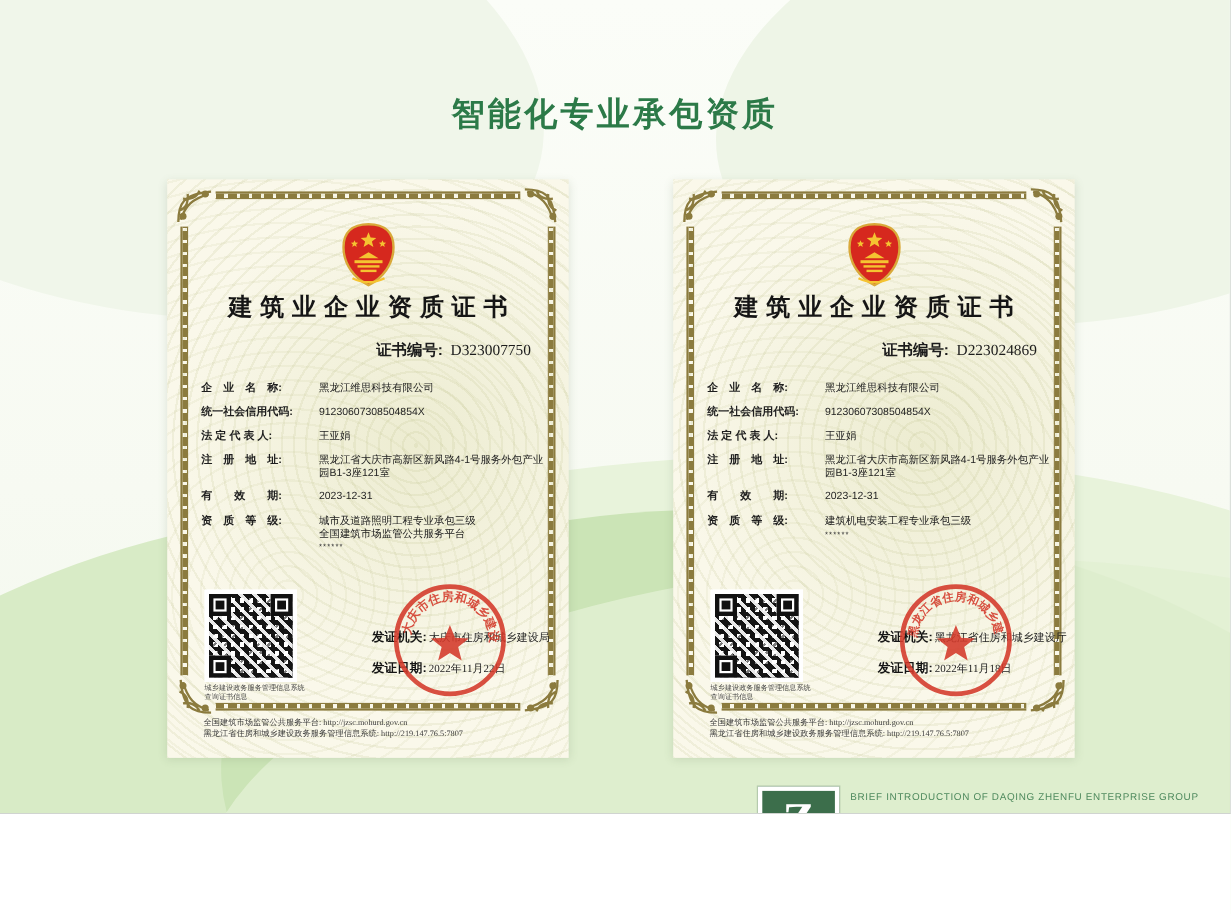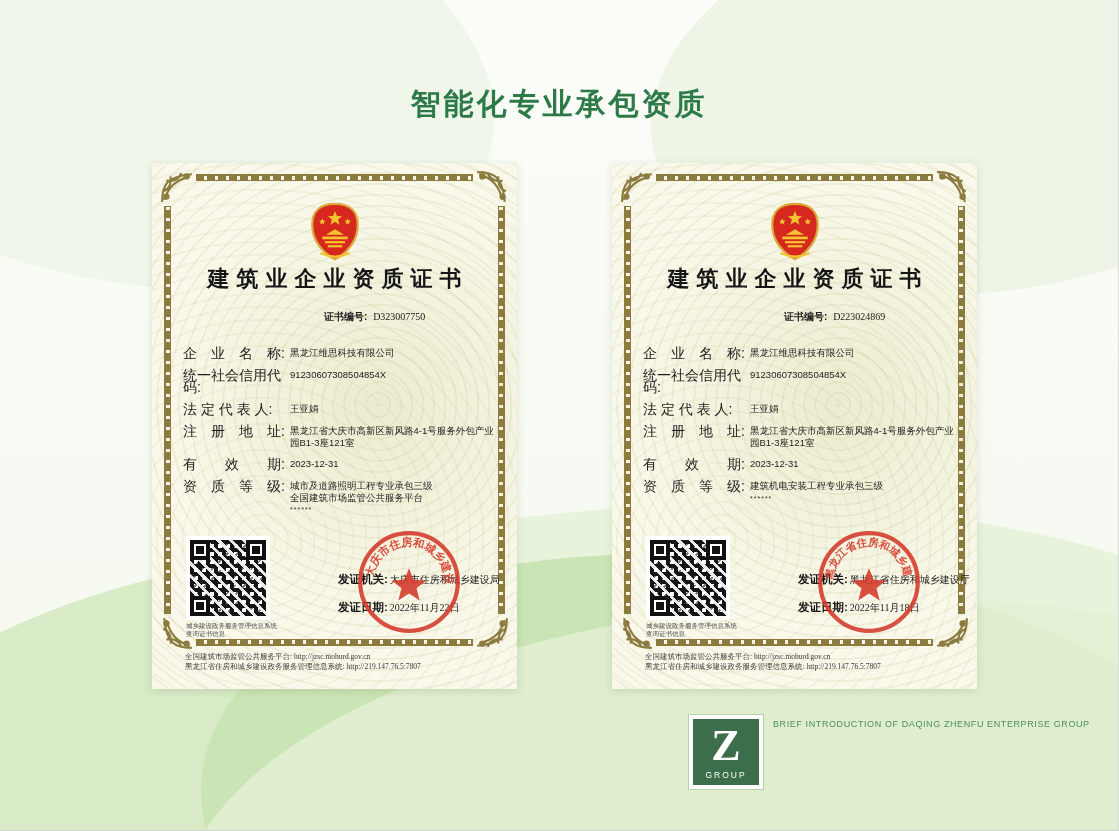--- a/index.html
+++ b/index.html
@@ -1,18 +1,18 @@
 <!DOCTYPE html>
 <html><head>
 <meta charset="utf-8">
 <style>
   * { margin:0; padding:0; box-sizing:border-box; }
   body { font-family:"Liberation Sans", sans-serif; background:#ffffff; }
   .slide{
-    position:relative; width:1119px; height:831px; overflow:hidden;
+    position:relative; width:1119px; height:740px; overflow:hidden;
     background:linear-gradient(180deg,#fbfdf8 0%,#f7faf2 60%,#f3f8ee 100%);
     border-right:1px solid #d9ddd9; border-bottom:1px solid #d0d4d0;
   }
   
   .bg-shape{ position:absolute; border-radius:50%; }
   .bg-topleft { top:-150px; left:-260px; width:760px; height:430px; background:#f0f6ea; transform:rotate(12deg); }
   .bg-topright{ top:-110px; right:-230px; width:700px; height:400px; background:#eef5e7; transform:rotate(-9deg); }
   .bg-bottom-light{ bottom:-300px; left:-140px; width:1500px; height:620px; background:#e8f3db; transform:rotate(-5deg); }
   .bg-bottom-mid  { bottom:-250px; left:-220px; width:980px;  height:520px; background:#d8ebc6; transform:rotate(-9deg); }
   .bg-bottom-right{ bottom:-290px; right:-180px; width:1100px; height:560px; background:#cbe4b6; transform:rotate(7deg); }
@@ -53,28 +53,28 @@
   .corner-bl{ bottom:-4px; left:-4px; transform:rotate(270deg); }
 
   
   .emblem{ position:absolute; top:39px; left:50%; transform:translateX(-50%); width:55px; height:60px; }
 
   
   .cert-heading{
     position:absolute; top:101px; left:0; width:100%; text-align:center; text-indent:7px;
     font-size:22px; font-weight:700; letter-spacing:7px; color:#151515;
   }
-  .cert-no{ position:absolute; top:147px; left:172px; font-size:10px; color:#1c1c1c; white-space:nowrap;text-align:center; }
+  .cert-no{ position:absolute; top:147px; left:190px; font-size:14px; color:#1c1c1c; white-space:nowrap;text-align:center; }
   .cert-no .lbl{ font-weight:bold; }
   .cert-no .val{ font-family:"Liberation Serif", serif; margin-left:3px; }
 
   
   .fields{ position:absolute; top:184px; left:31px; right:20px; }
   .row{ display:flex; margin-bottom:10px; }
-  .row .lbl{ flex:none; width:107px; font-size:14px; font-weight:normal; color:#1e1e1e; line-height:12px; }
+  .row .lbl{ flex:none; width:107px; font-size:10px; font-weight:bold; color:#1e1e1e; line-height:12px; }
   .row .val{ font-size:9.5px; font-family:Liberation Sans, sans-serif; color:#222; line-height:11.5px; }
   .grade-stars{ font-size:7px; letter-spacing:1px; color:#333; line-height:8px; }
 
   
   .qr-block{ position:absolute; top:373px; left:34px; width:92px; }
   .qr{
     position:relative; width:84px; height:84px; background:#fff; border:2px solid #fff;
   }
   .qr-noise{
     position:absolute; inset:2px;

